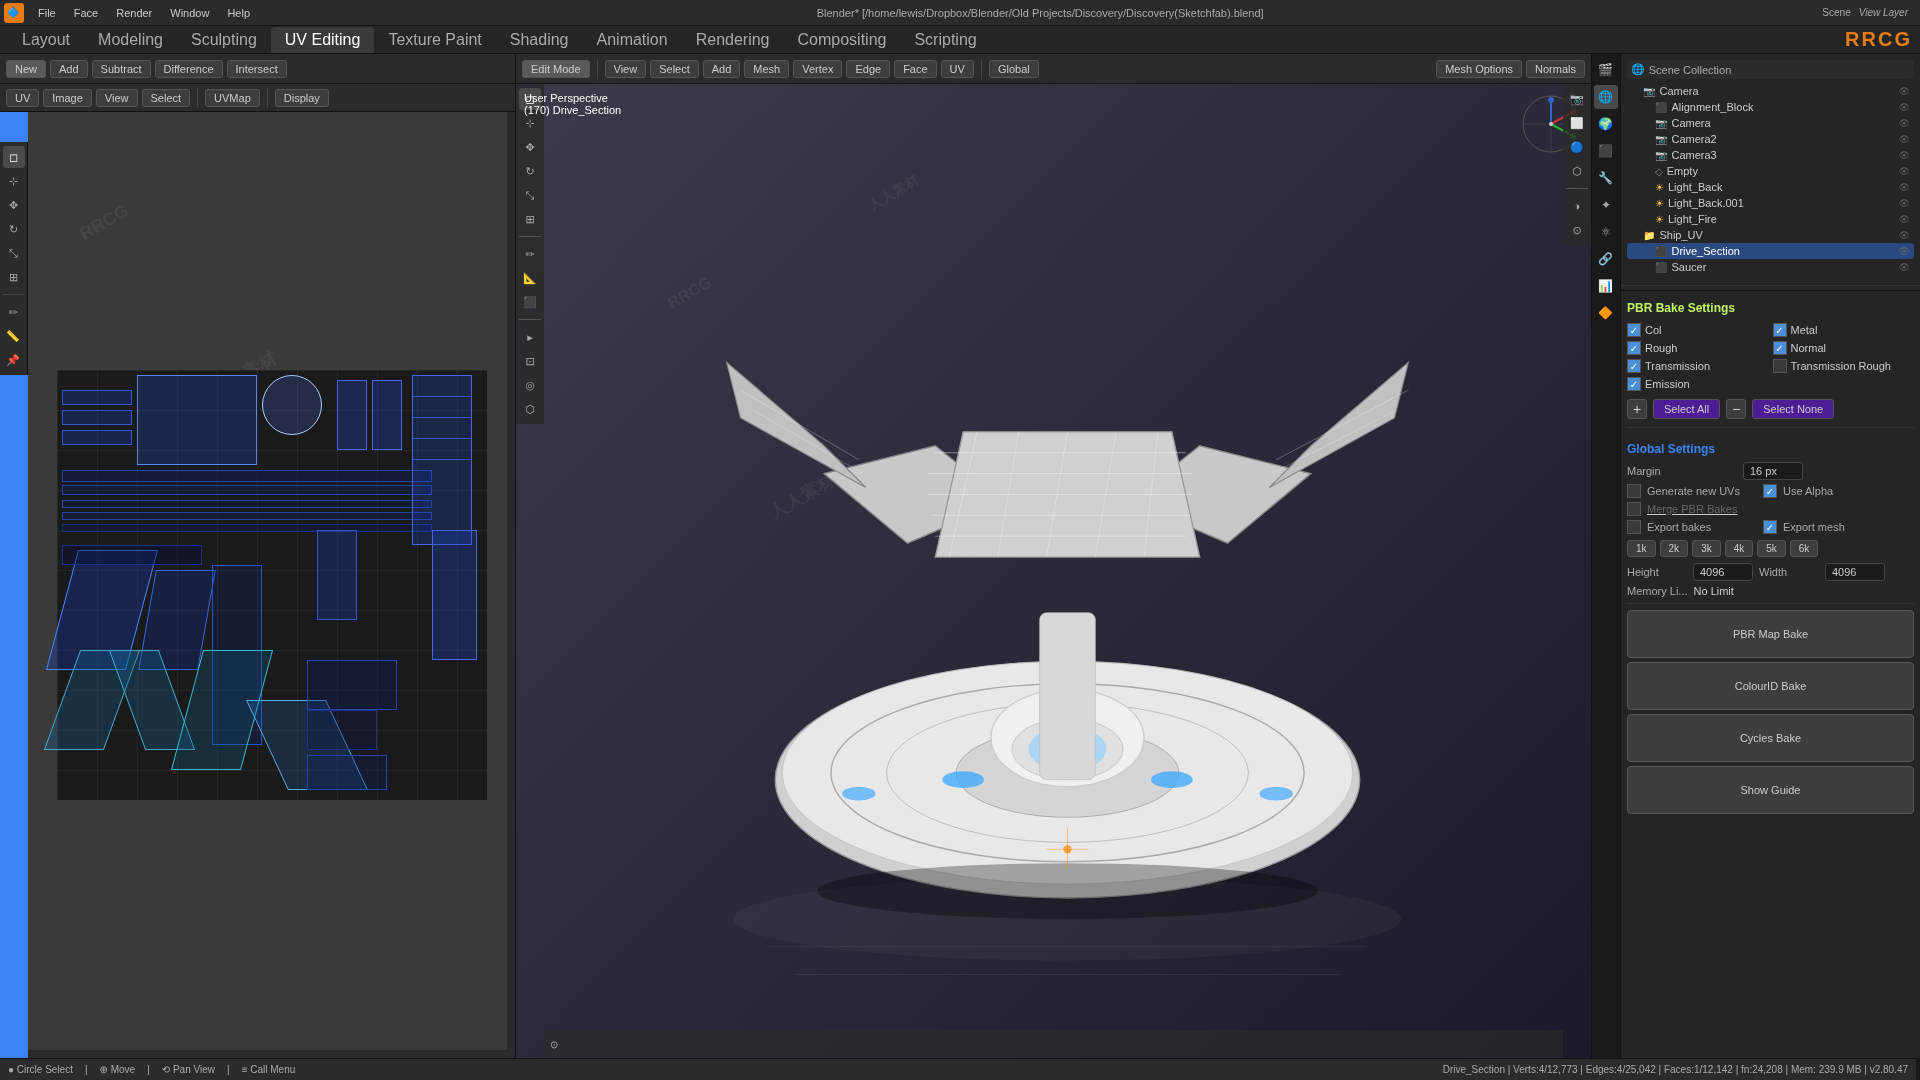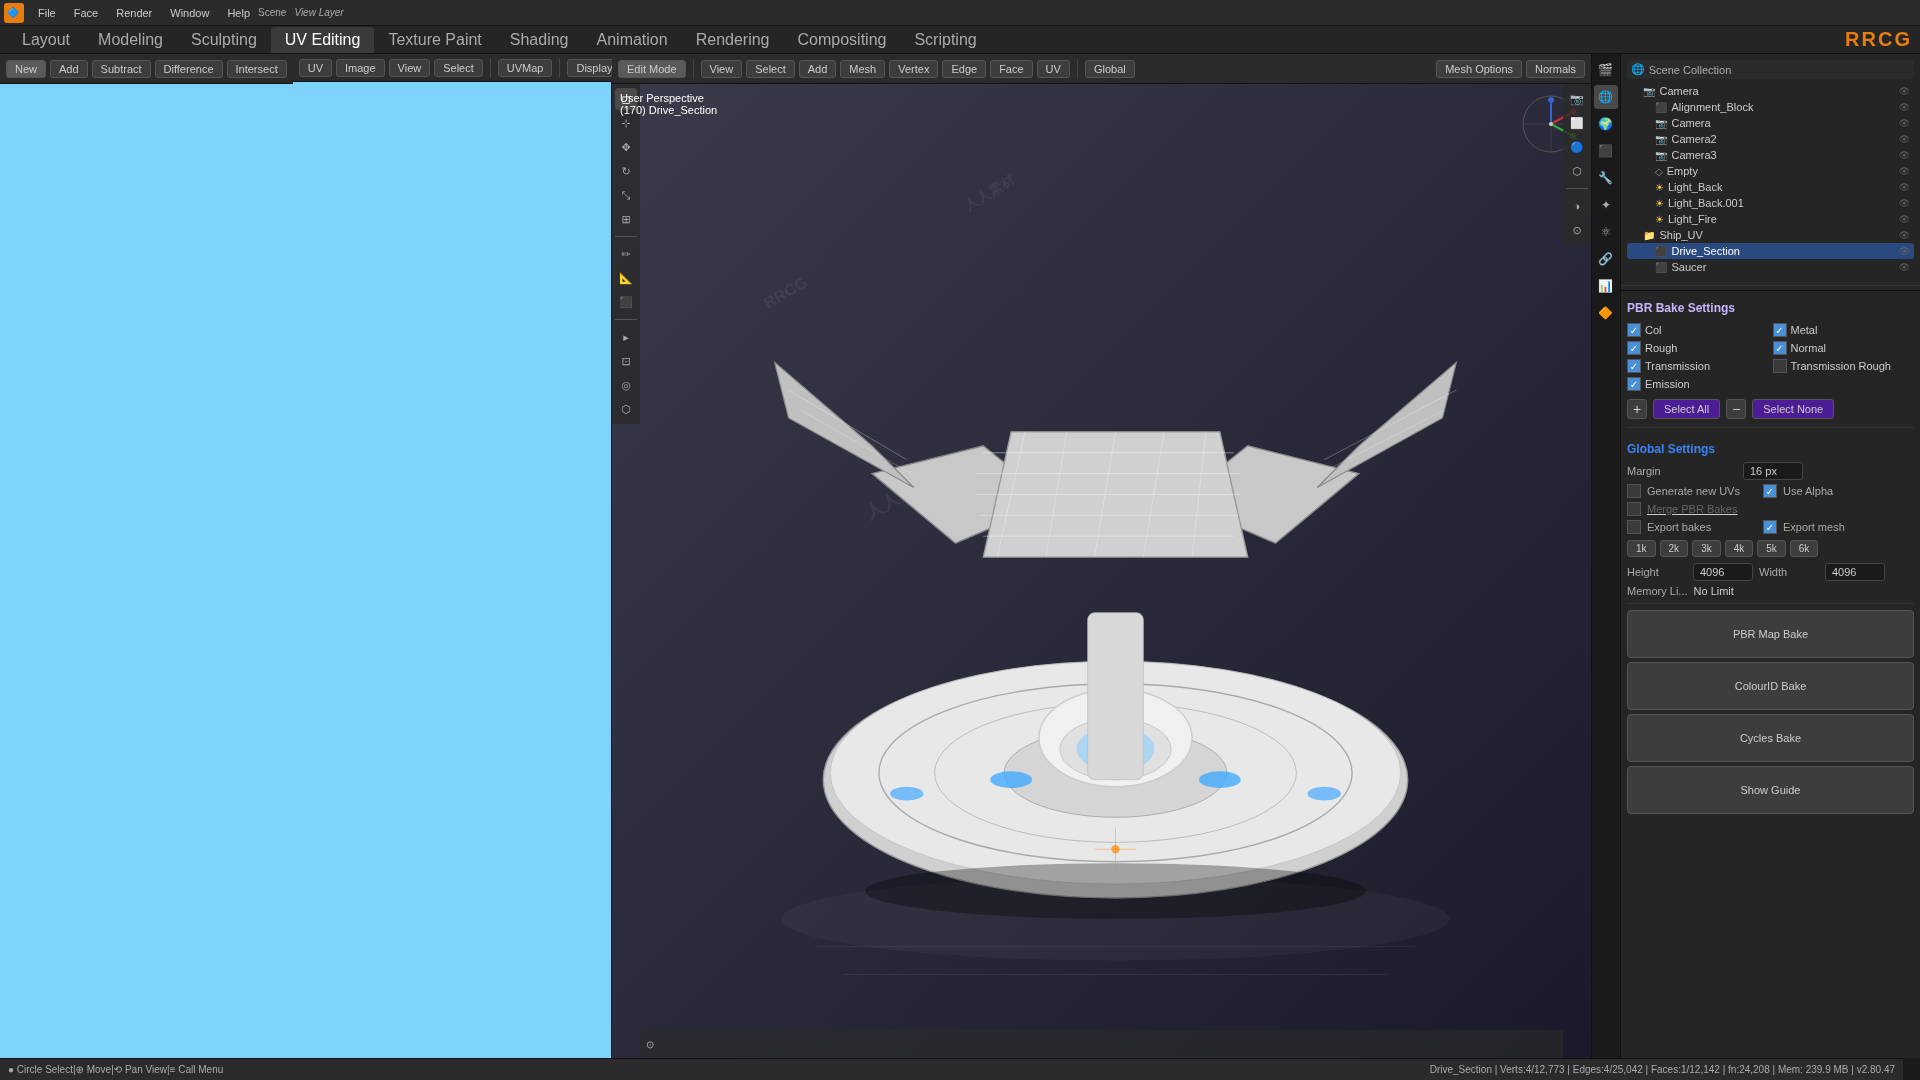--- a/index.html
+++ b/index.html
@@ -84,26 +84,26 @@
 
     
     #main-content {
       position: absolute;
       top: 54px; left: 0; right: 0; bottom: 22px;
       display: flex;
     }
 
     
     #uv-panel {
-      width: 612px;
+      width: 516px;
       height: 100%;
-      background: #7dd3fc;
+      background: #3b82f6;
       border-right: 1px solid #111;
       display: flex;
-      flex-direction: row;
+      flex-direction: column;
       position: relative;
     }
 
     
     #uv-toolbar {
       height: 30px;
       background: #2b2b2b;
       display: flex;
       align-items: center;
       padding: 0 6px;
@@ -287,21 +287,21 @@
     .eye-icon { margin-left: auto; font-size: 9px; color: #666; }
 
     
     #properties-panel {
       border-top: 1px solid #111;
       padding: 6px;
     }
     .prop-section-header {
       font-size: 12px;
       font-weight: bold;
-      color: #c4b5fd;
+      color: #bef264;
       padding: 4px 0;
       display: flex;
       align-items: center;
       gap: 6px;
     }
     .prop-row {
       display: flex;
       align-items: center;
       padding: 2px 0;
       gap: 6px;
@@ -427,30 +427,30 @@
       gap: 6px;
       padding: 2px 0;
       font-size: 11px;
     }
     .dim-label { color: #aaa; min-width: 60px; }
     .dim-value { color: #ccc; }
 
     
     #status-bar {
       position: absolute;
-      bottom: 0; left: 0; right: 17px;
+      bottom: 0; left: 0; right: 4px;
       height: 22px;
       background: #2b2b2b;
       border-top: 1px solid #111;
       display: flex;
       align-items: center;
       padding: 0 8px;
       font-size: 10px;
       color: #aaa;
-      gap: 0;
+      gap: 12px;
     }
 
     
     .watermark {
       position: absolute;
       font-size: 18px;
       color: rgba(200,200,200,0.08);
       font-weight: bold;
       pointer-events: none;
       transform: rotate(-30deg);
@@ -525,20 +525,21 @@
 
 <div id="top-bar">
   <div class="window-icon">🔷</div>
   <div class="menu-items">
     <span class="menu-item">File</span>
     <span class="menu-item">Face</span>
     <span class="menu-item">Render</span>
     <span class="menu-item">Window</span>
     <span class="menu-item">Help</span>
   </div>
+  <div class="title">Blender* [/home/lewis/Dropbox/Blender/Old Projects/Discovery/Discovery(Sketchfab).blend]</div>
   <div style="display:flex; align-items:center; gap:8px; margin-right:8px;">
     <span style="font-size:10px; color:#aaa;">Scene</span>
     <span style="font-size:10px; color:#aaa;font-style:italic;">View Layer</span>
   </div>
 </div>
 
 <div id="workspace-tabs">
   <span class="ws-tab">Layout</span>
   <span class="ws-tab">Modeling</span>
   <span class="ws-tab">Sculpting</span>

